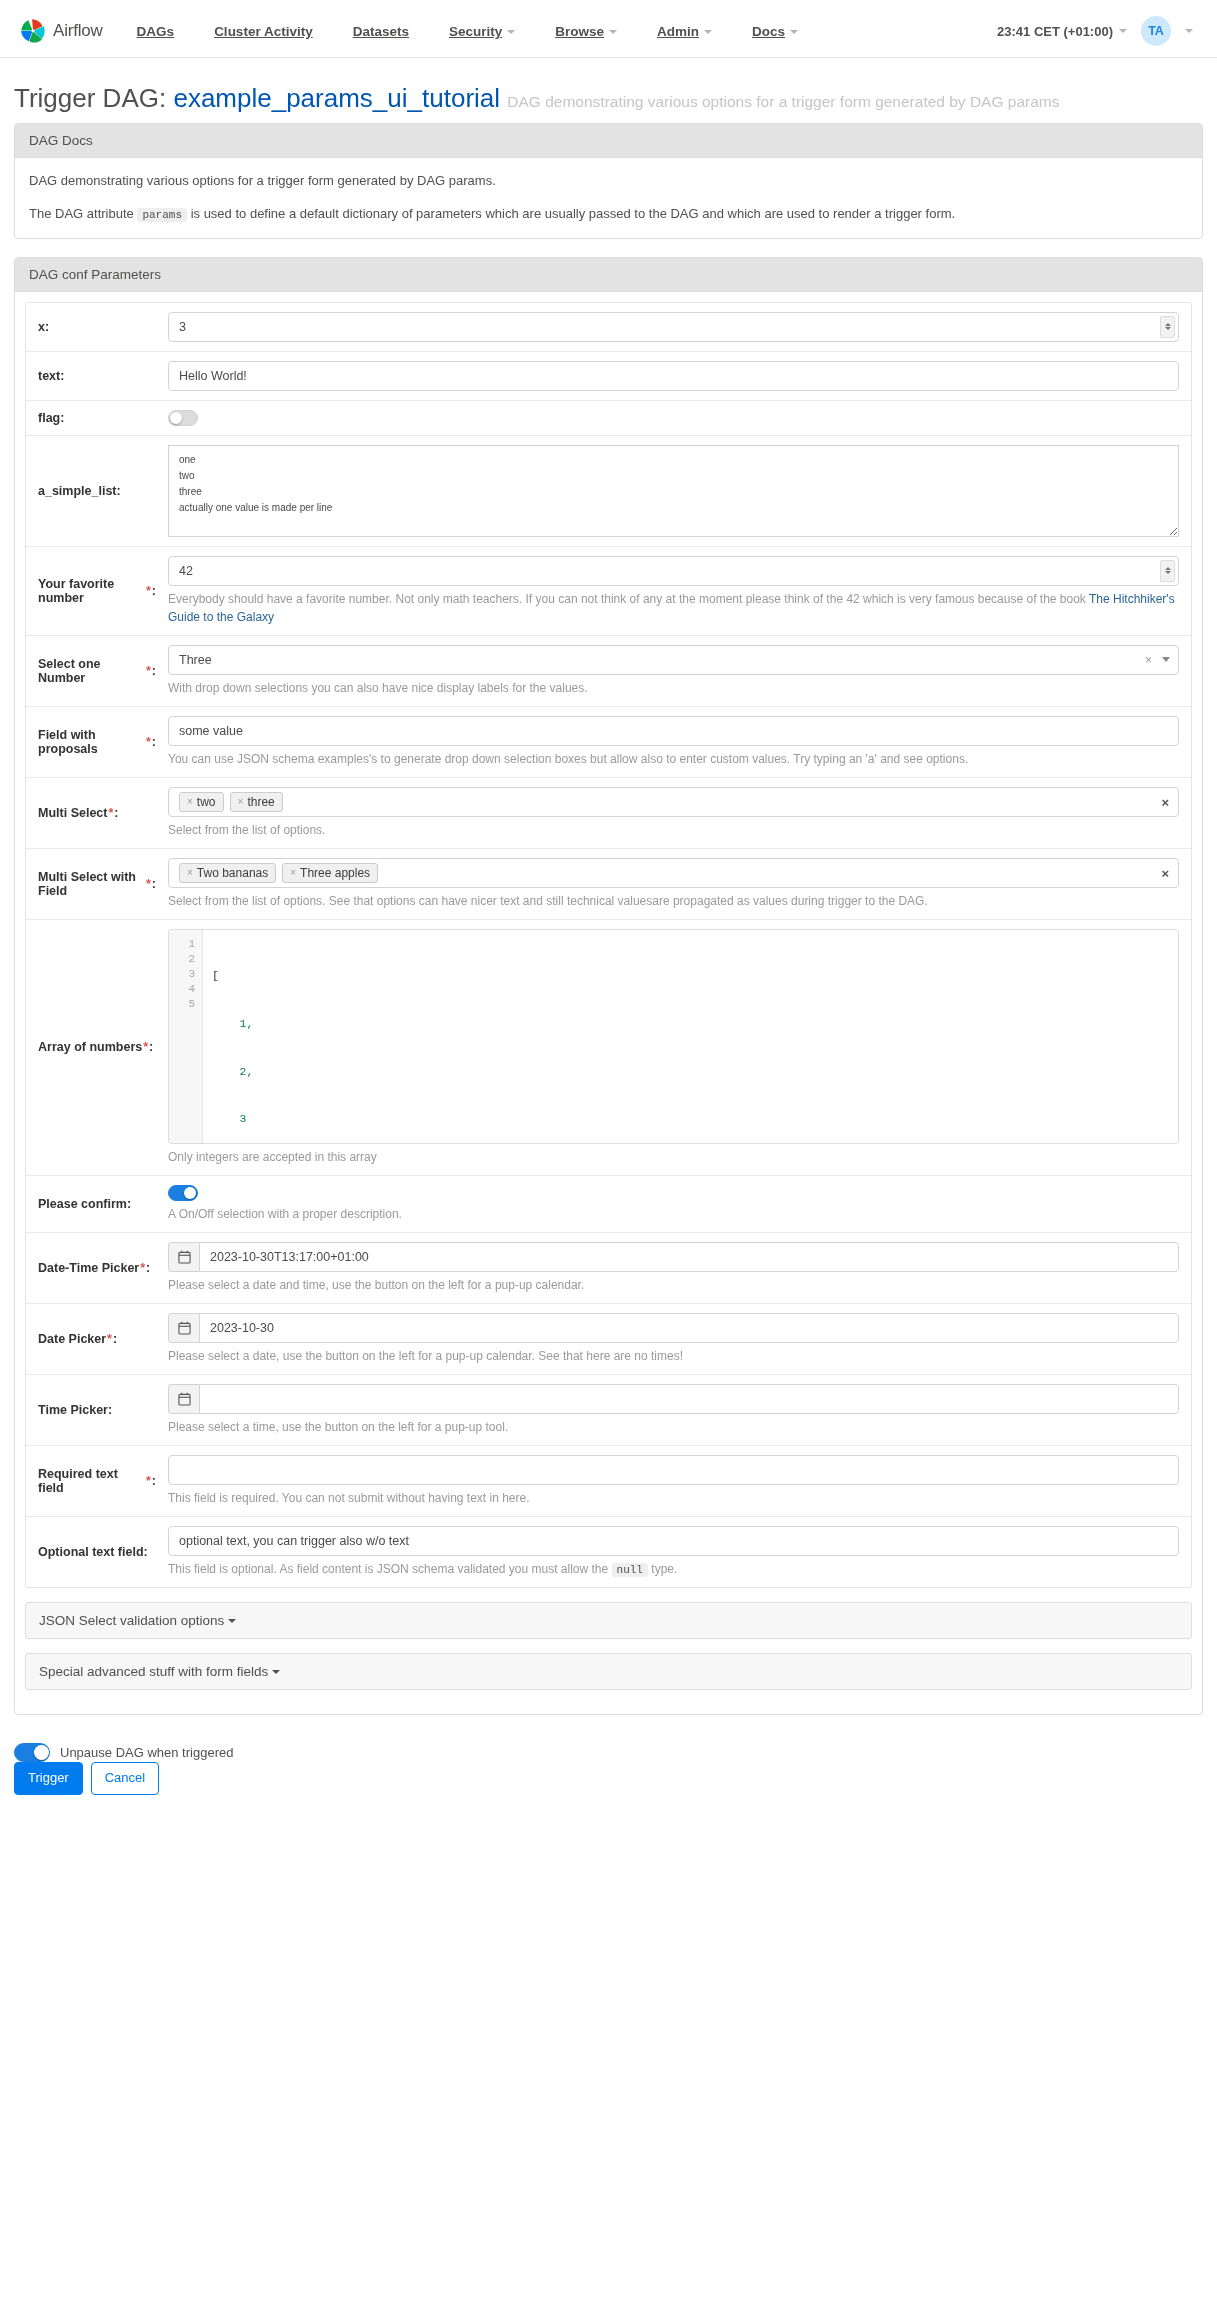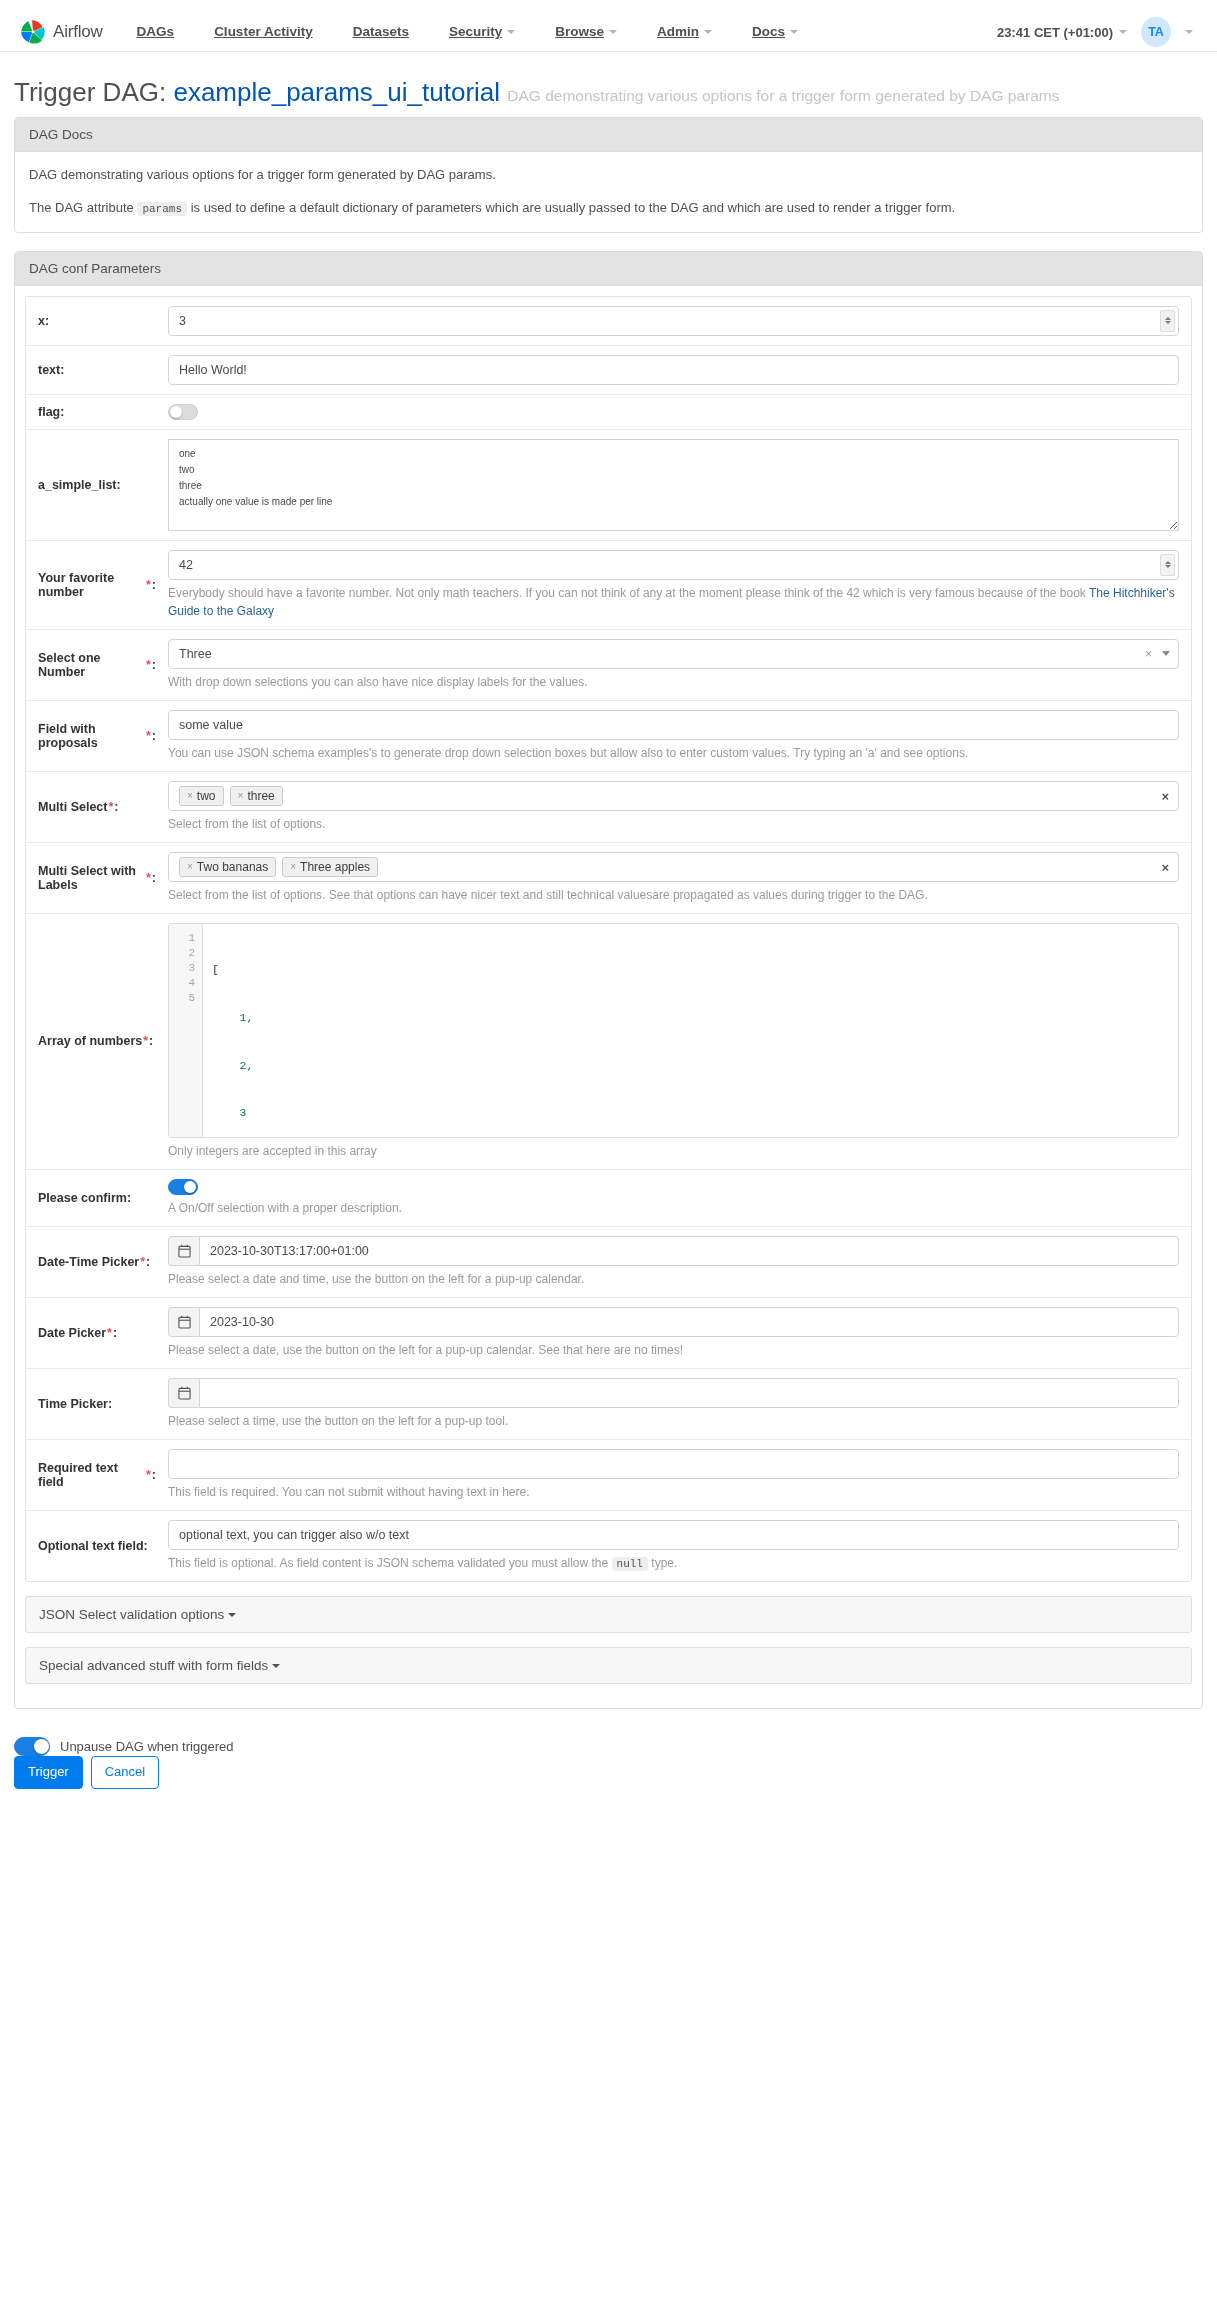--- a/index.html
+++ b/index.html
@@ -8,25 +8,25 @@
     width:1217px;
     background:#fff;
     font-family:"Liberation Sans", sans-serif;
     font-size:13px;
     color:#51504f;
     -webkit-font-smoothing:antialiased;
   }
 
   
   .navbar {
-    height:52px;
+    height:58px;
     border-bottom:1px solid #e6e6e6;
     display:flex;
-    align-items:flex-end;
-    padding:4px 18px;
+    align-items:flex-start;
+    padding:16px 18px;
     background:#fff;
     position:relative;
   }
   .brand { display:flex; align-items:center; gap:5px; margin-right:20px; text-decoration:none; }
   .logo-svg { width:30px; height:30px; display:block; }
   .brand-text { font-size:17px; color:#51504f; font-weight:400; letter-spacing:-0.2px; }
   .nav-links { display:flex; align-items:center; gap:12px;text-decoration:underline; }
   .nav-item {
     font-size:13.5px; color:#51504f; text-decoration:none;
     padding:8px 14px; white-space:nowrap; font-weight:700;
@@ -413,21 +413,21 @@
                 <span>three</span>
               </span>
               <span class="s2-clear-r">×</span>
             </div>
             <div class="help">Select from the list of options.</div>
           </div>
         </div>
 
         <div class="frow">
           <div class="fl">
-            <span>Multi Select with Labels</span>
+            <span>Multi Select with Field</span>
               <span class="req">*</span>
               <span>:</span>
           </div>
           <div class="fc">
             <div class="s2">
               <span class="tag">
                 <span class="tx">×</span>
                 <span>Two bananas</span>
               </span>
               <span class="tag">

